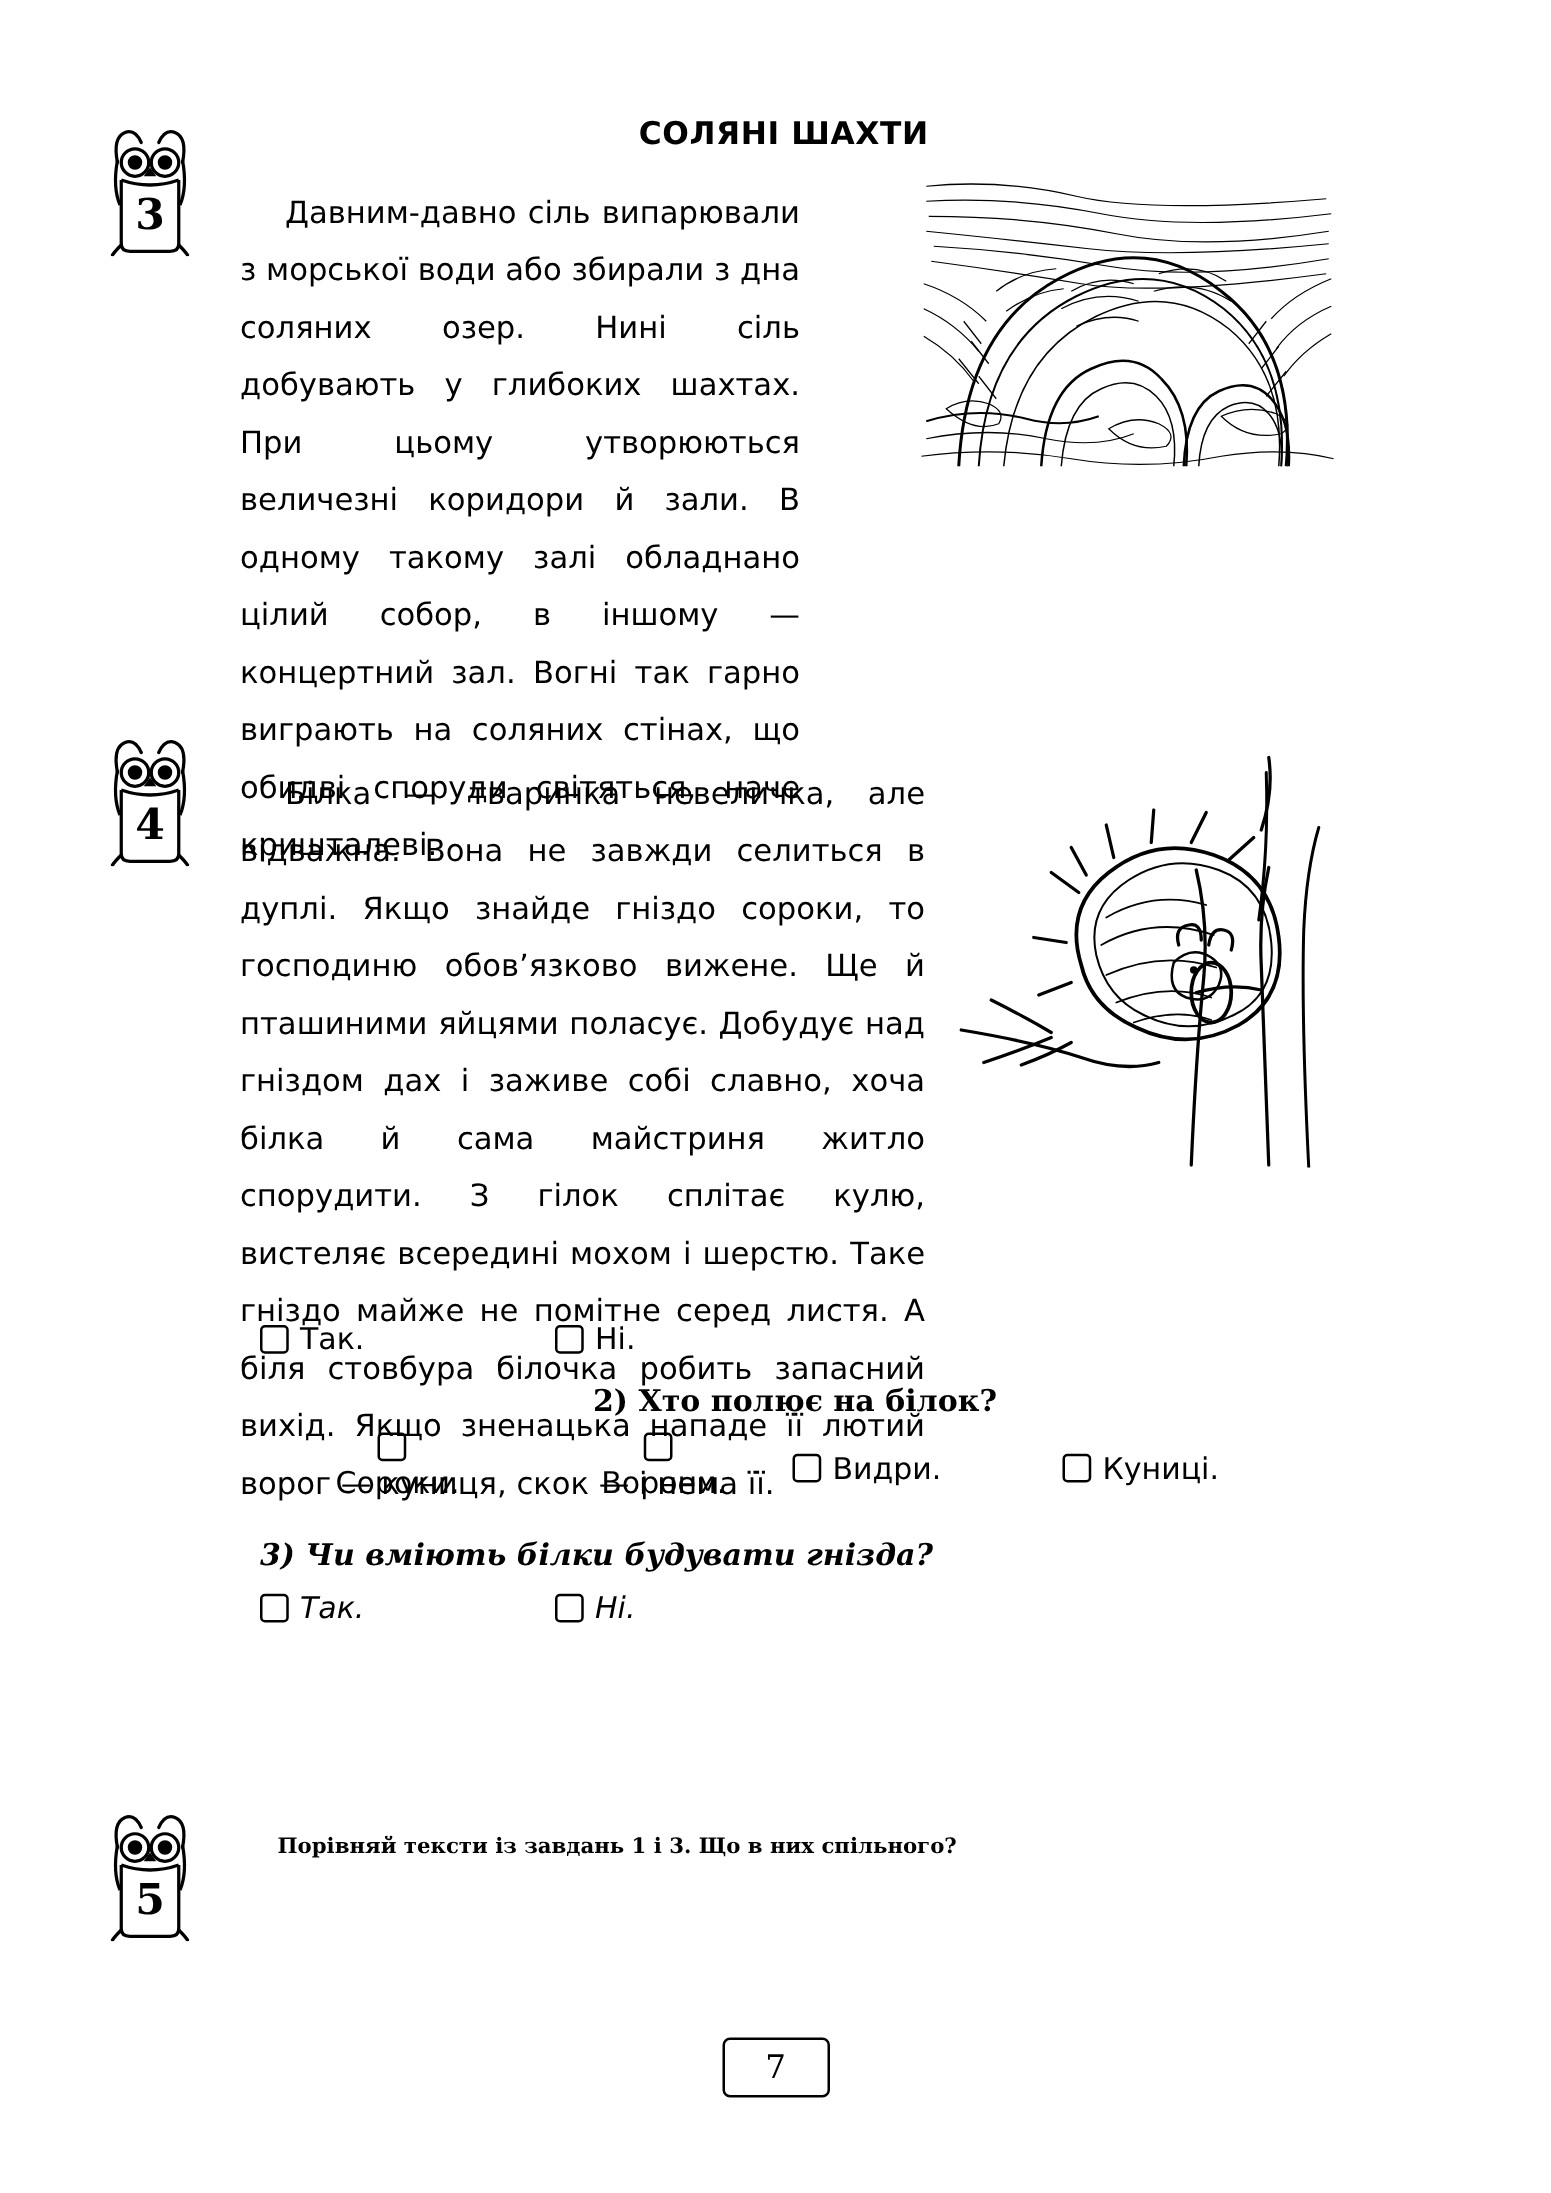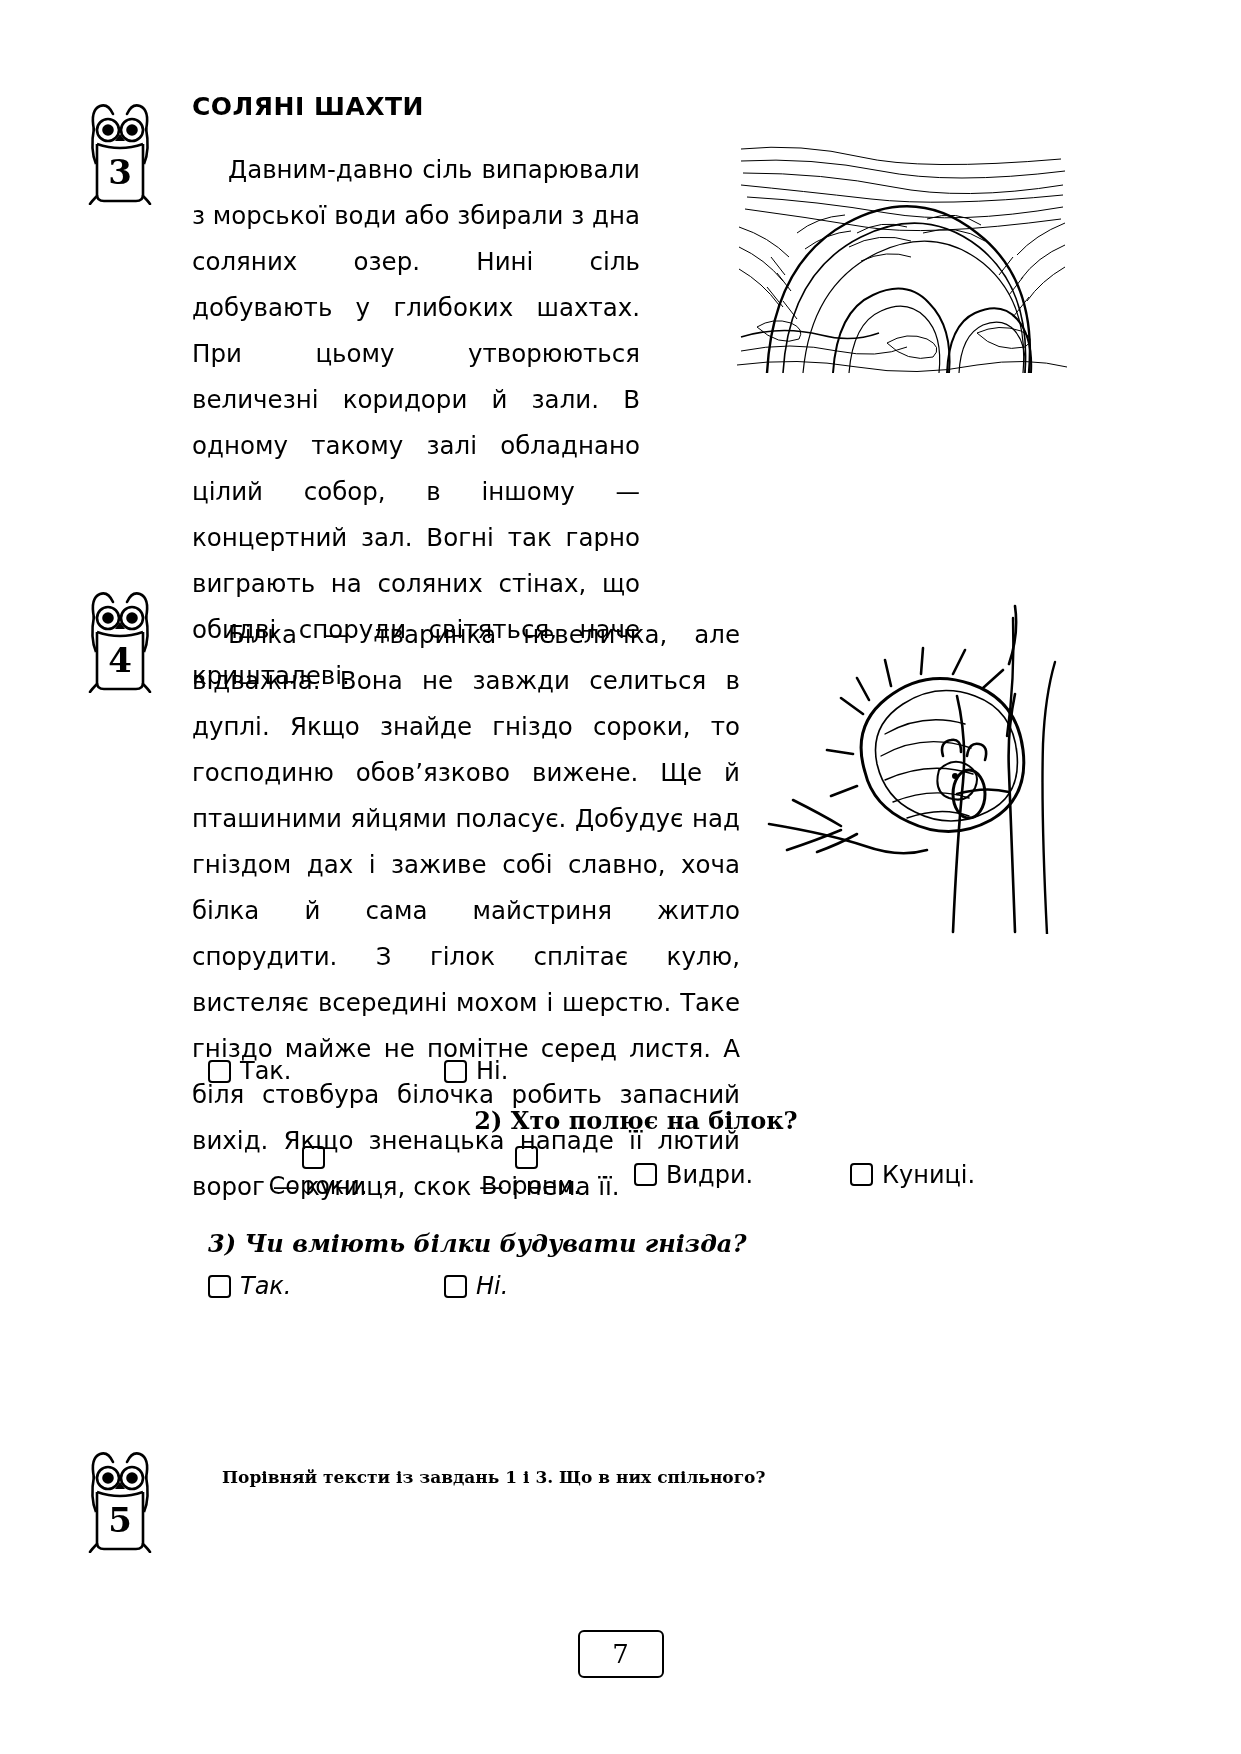--- a/index.html
+++ b/index.html
@@ -42,20 +42,21 @@
   }
 
   
   .block { position: absolute; }
 
   .title {
     font-family: "DejaVu Sans", sans-serif;
     font-weight: bold;
     font-size: 25px;
     letter-spacing: 0.5px;
+    text-align: center;
   }
 
   .body-text {
     font-size: 24.5px;
     line-height: 46px;
     text-align: justify;
     text-justify: inter-word;
   }
   .body-text p { margin: 0; }
   .indent { display: inline-block; width: 36px; }

